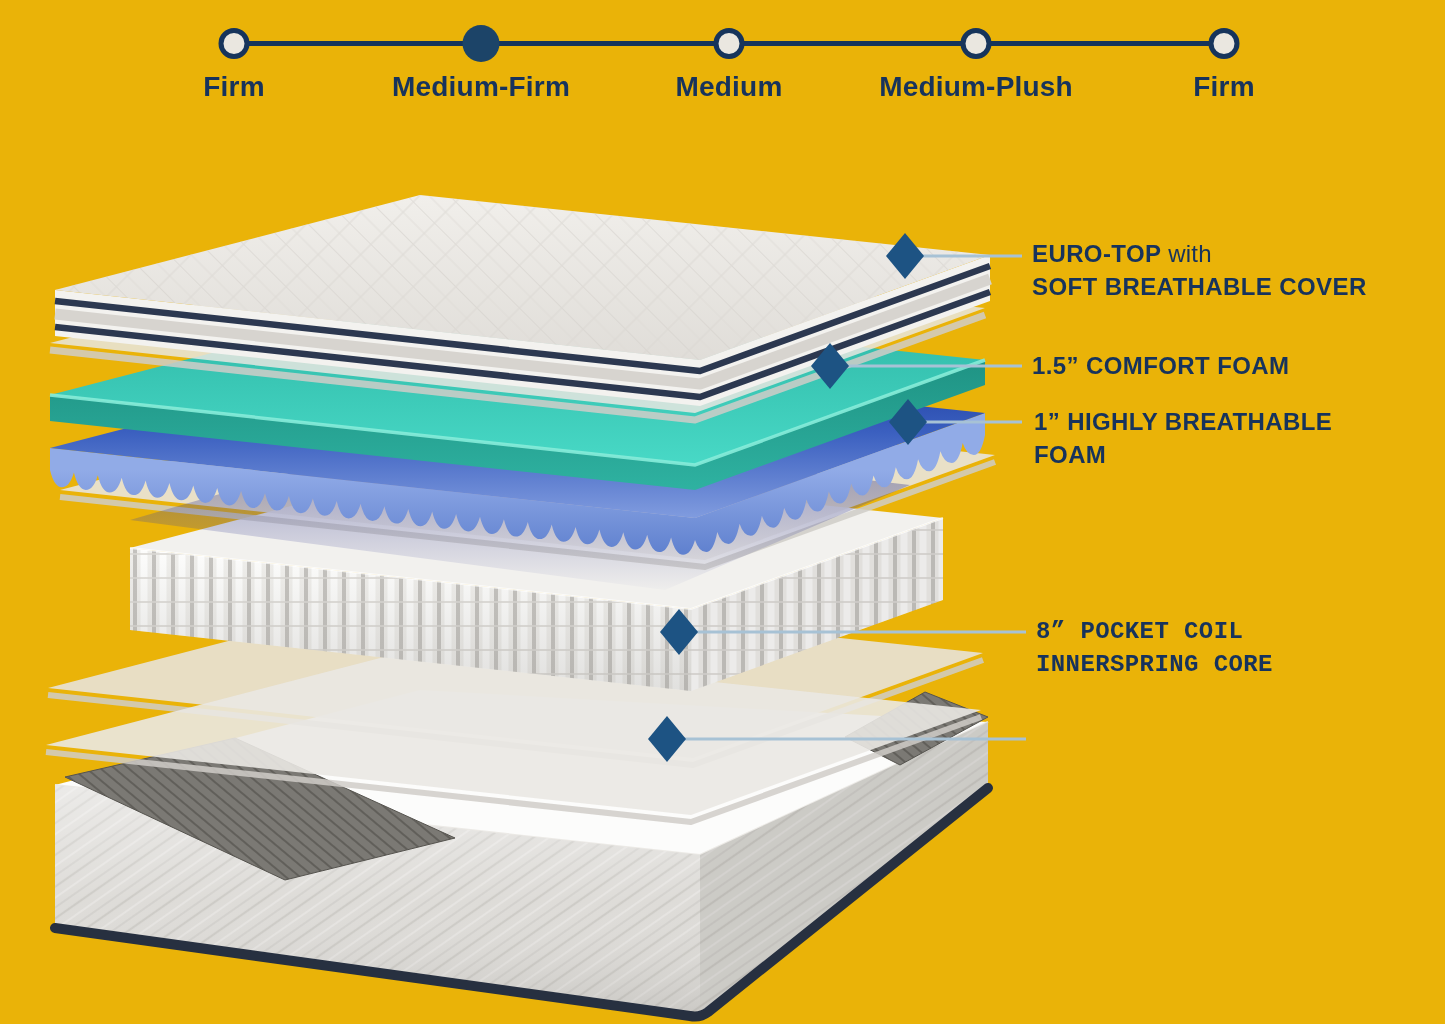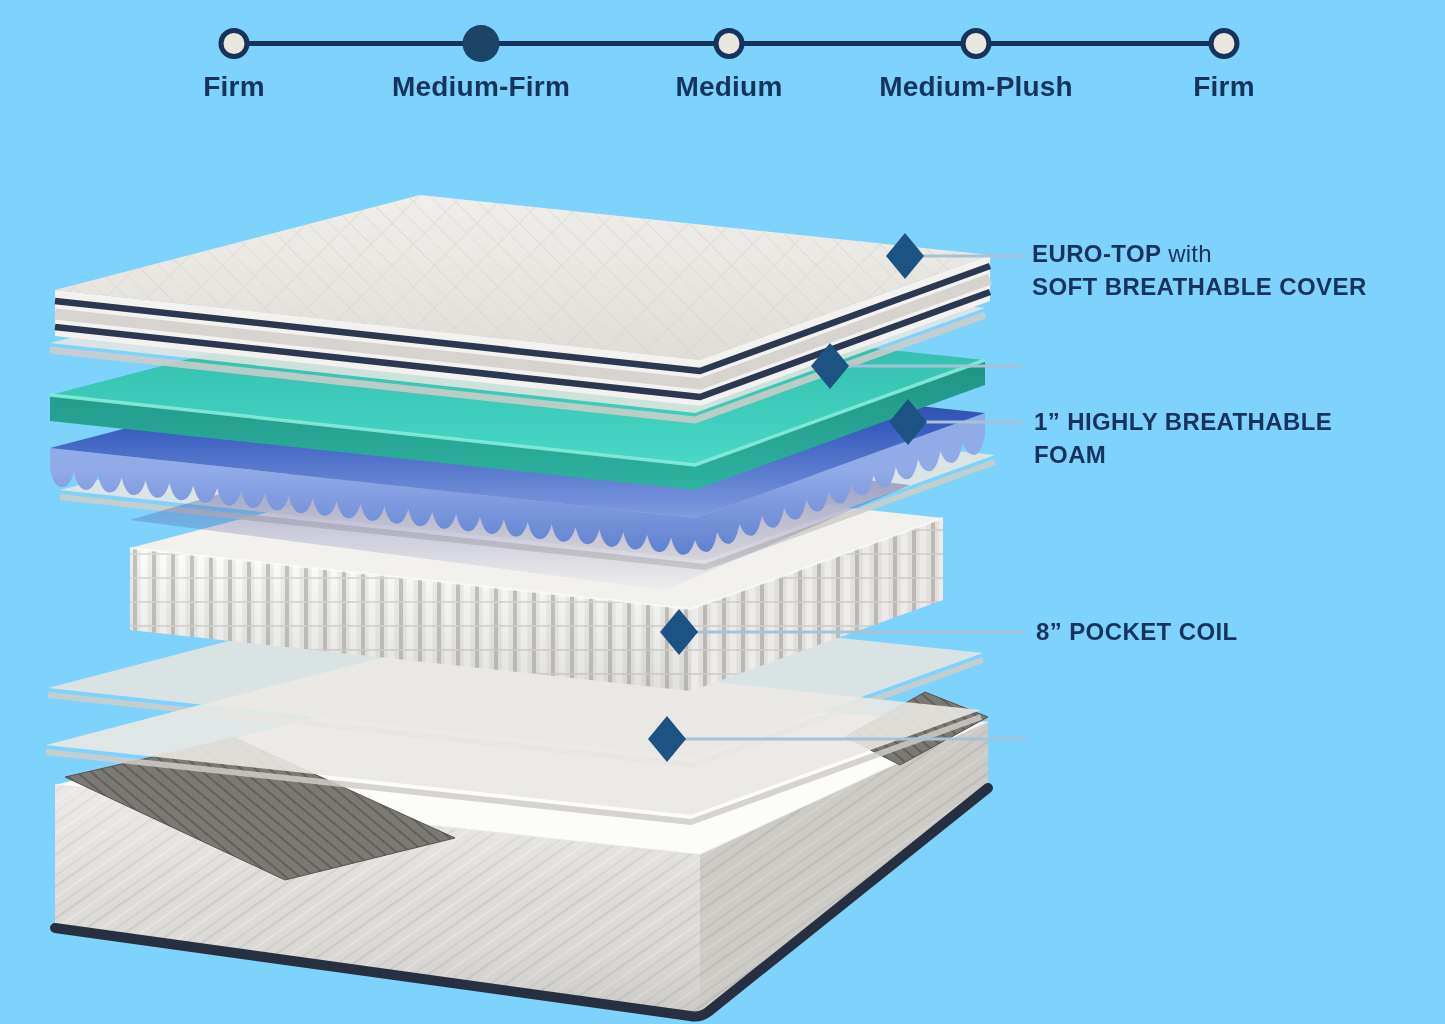--- a/index.html
+++ b/index.html
@@ -1,37 +1,37 @@
 <!DOCTYPE html>
 <html><head>
 <meta charset="utf-8">
 <style>
   html,body{margin:0;padding:0;background:#fff;}
-  .stage{position:relative;width:1445px;height:1024px;background:#7dd3fc;overflow:hidden;
+  .stage{position:relative;width:1445px;height:1024px;background:#eab308;overflow:hidden;
          font-family:"Liberation Sans",sans-serif;}
   svg.art{position:absolute;left:0;top:0;}
 
   
   .fslider{position:absolute;left:0;top:0;width:1445px;height:110px;}
   .ftrack{position:absolute;left:234px;top:41px;width:990px;height:5px;background:#16345b;border-radius:3px;}
   .fstop{position:absolute;top:0;width:0;height:105px;}
   .fdot{position:absolute;left:50%;top:28px;transform:translateX(-50%);
         width:31px;height:31px;border-radius:50%;background:#eae7e0;border:5px solid #16345b;box-sizing:border-box;}
   .fstop.selected .fdot{width:37px;height:37px;top:25px;background:#1c4468;border:none;}
   .flbl{position:absolute;left:50%;top:71px;transform:translateX(-50%);
         white-space:nowrap;font-weight:bold;font-size:28px;color:#17335c;letter-spacing:.2px;}
 
   
   .callout{position:absolute;color:#17335c;font-weight:bold;font-size:24px;
            line-height:33px;letter-spacing:.4px;white-space:nowrap;}
   .callout .light{font-weight:normal;letter-spacing:.2px;}
   .c1{left:1032px;top:237px;}
   .c2{left:1032px;top:349px;}
   .c3{left:1034px;top:405px;}
-  .c4{left:1036px;top:615px;}
+  .c4{left:1036px;top:615px;font-family:Liberation Mono, monospace;}
   .c5{left:1034px;top:722px;}
 </style>
 </head>
 <body>
 
 <div class="stage">
 
   <svg class="art" width="1445" height="1024" viewBox="0 0 1445 1024">
     <defs>
       <linearGradient id="gTop" x1="0" y1="195" x2="0" y2="405" gradientUnits="userSpaceOnUse">
@@ -189,21 +189,25 @@
     <div class="fstop" style="left:1224px">
       <div class="fdot"></div>
       <div class="flbl">Firm</div>
     </div>
   </div>
 
   <div class="callout c1">
     <div><span>EURO-TOP</span><span class="light"> with</span></div>
     <div>SOFT BREATHABLE COVER</div>
   </div>
+  <div class="callout c2">
+    <div>1.5” COMFORT FOAM</div>
+  </div>
   <div class="callout c3">
     <div>1” HIGHLY BREATHABLE</div>
     <div>FOAM</div>
   </div>
   <div class="callout c4">
     <div>8” POCKET COIL</div>
+    <div>INNERSPRING CORE</div>
   </div>
 
 </div>
 
 </body></html>

